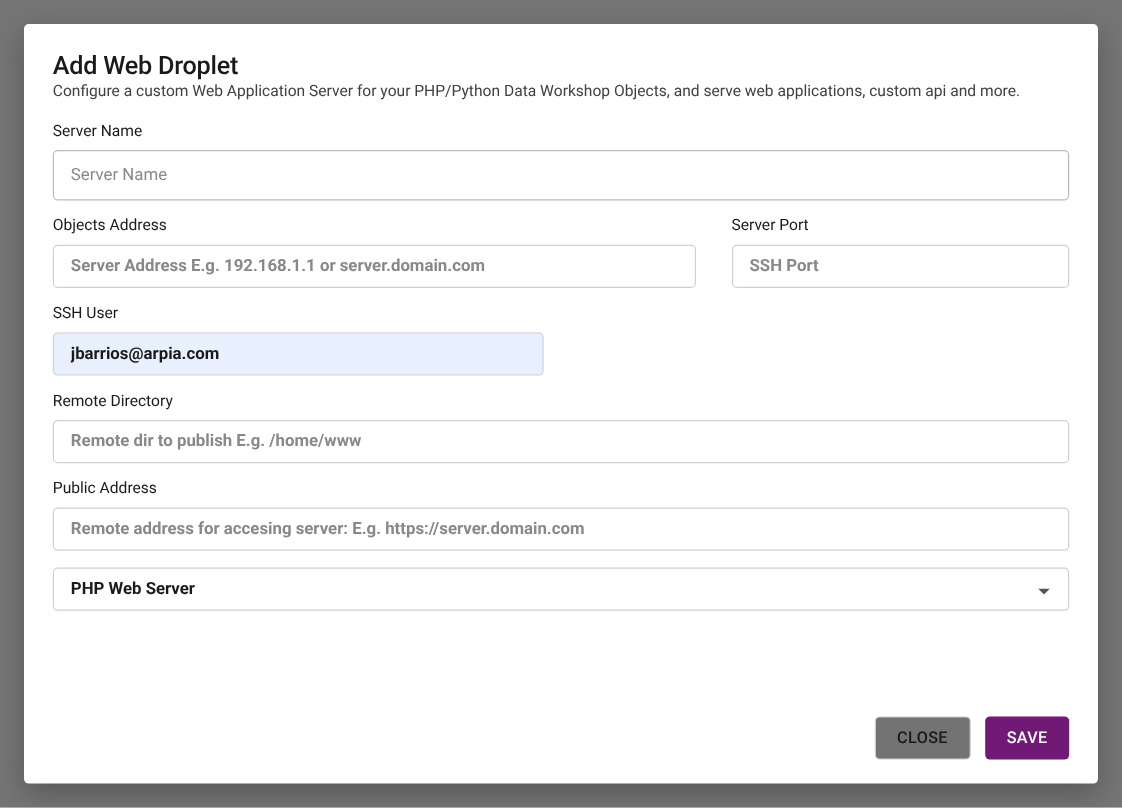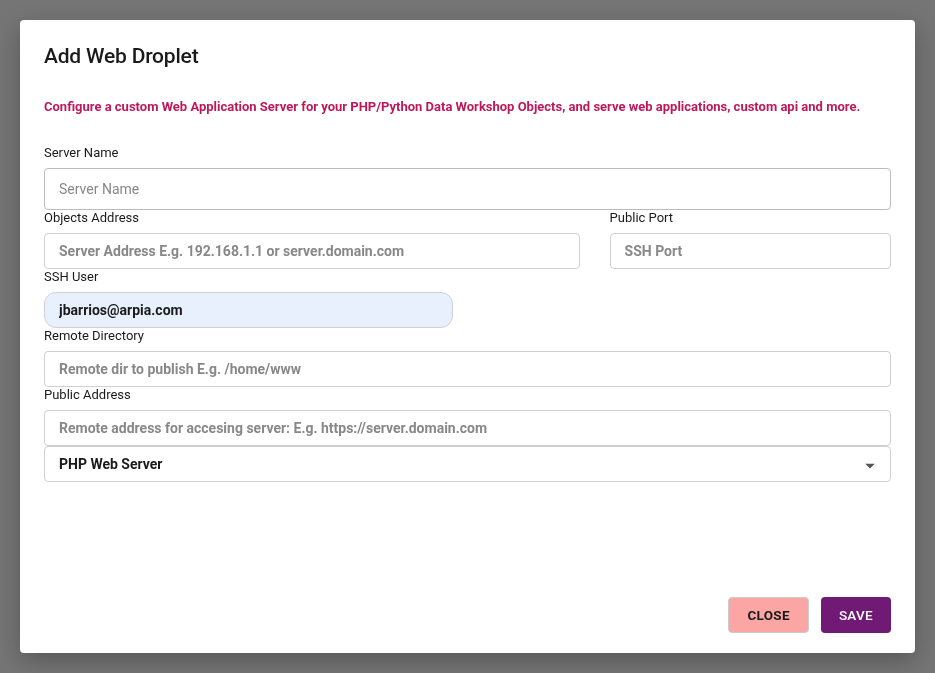--- a/index.html
+++ b/index.html
@@ -25,37 +25,35 @@
       bottom: 20px;
       padding: 24px 24px 20px 24px;
       box-shadow: 0 8px 24px rgba(0,0,0,0.25);
       display: flex;
       flex-direction: column;
     }
     .modal-title {
       font-size: 21px;
       font-weight: 500;
       color: #1a1a1a;
-      margin-bottom: 30px;
       letter-spacing: -0.2px;
     }
     .modal-description {
       font-size: 13px;
-      color: #be185d;
-      margin-bottom: 29px;
+      color: #404040;
+      margin-bottom: 16px;
       line-height: 1.4;
-      font-weight: bold;
     }
     .form-content {
       flex: 1;
     }
     .form-row {
       display: flex;
       gap: 30px;
-      margin-bottom: 0;
+      margin-bottom: 14px;
     }
     .form-group {
       display: flex;
       flex-direction: column;
     }
     .form-group.full {
       flex: 1;
       width: 100%;
     }
     .form-group.two-thirds {
@@ -80,21 +78,20 @@
       color: #1a1a1a;
       background: #fff;
       outline: none;
       font-family: inherit;
     }
     .form-input::placeholder {
       color: #888;
     }
     .form-input.autofill {
       background: #e8f0fe;
-      border-radius: 12px;
     }
     .form-input.slim {
       padding: 9px 14px;
       font-weight: bold;
     }
     .form-input.thick-border {
       border-width: 1.5px;
       border-color: #bbb;
     }
     .select-wrapper {
@@ -123,24 +120,23 @@
       border-radius: 4px;
       padding: 9px 18px;
       font-size: 13.5px;
       font-weight: 500;
       cursor: pointer;
       border: none;
       font-family: inherit;
       letter-spacing: 0.3px;
     }
     .btn-close {
-      background: #fca5a5;
+      background: #737373;
       color: #1a1a1a;
       border: 1px solid #ccc;
-      font-weight: bold;
     }
     .btn-save {
       background: #701a75;
       color: #fff;
     }
   </style>
 </head>
 <body>
 
 <div class="modal">
@@ -155,21 +151,21 @@
         <input type="text" class="form-input thick-border" placeholder="Server Name" style="">
       </div>
     </div>
 
     <div class="form-row">
       <div class="form-group two-thirds">
         <label class="form-label">Objects Address</label>
         <input type="text" class="form-input slim" placeholder="Server Address E.g. 192.168.1.1 or server.domain.com" style="">
       </div>
       <div class="form-group one-third">
-        <label class="form-label">Public Port</label>
+        <label class="form-label">Server Port</label>
         <input type="text" class="form-input slim" placeholder="SSH Port" style="">
       </div>
     </div>
 
     <div class="form-row">
       <div class="form-group half">
         <label class="form-label">SSH User</label>
         <input type="text" class="form-input slim autofill" value="jbarrios@arpia.com" style="">
       </div>
     </div>

